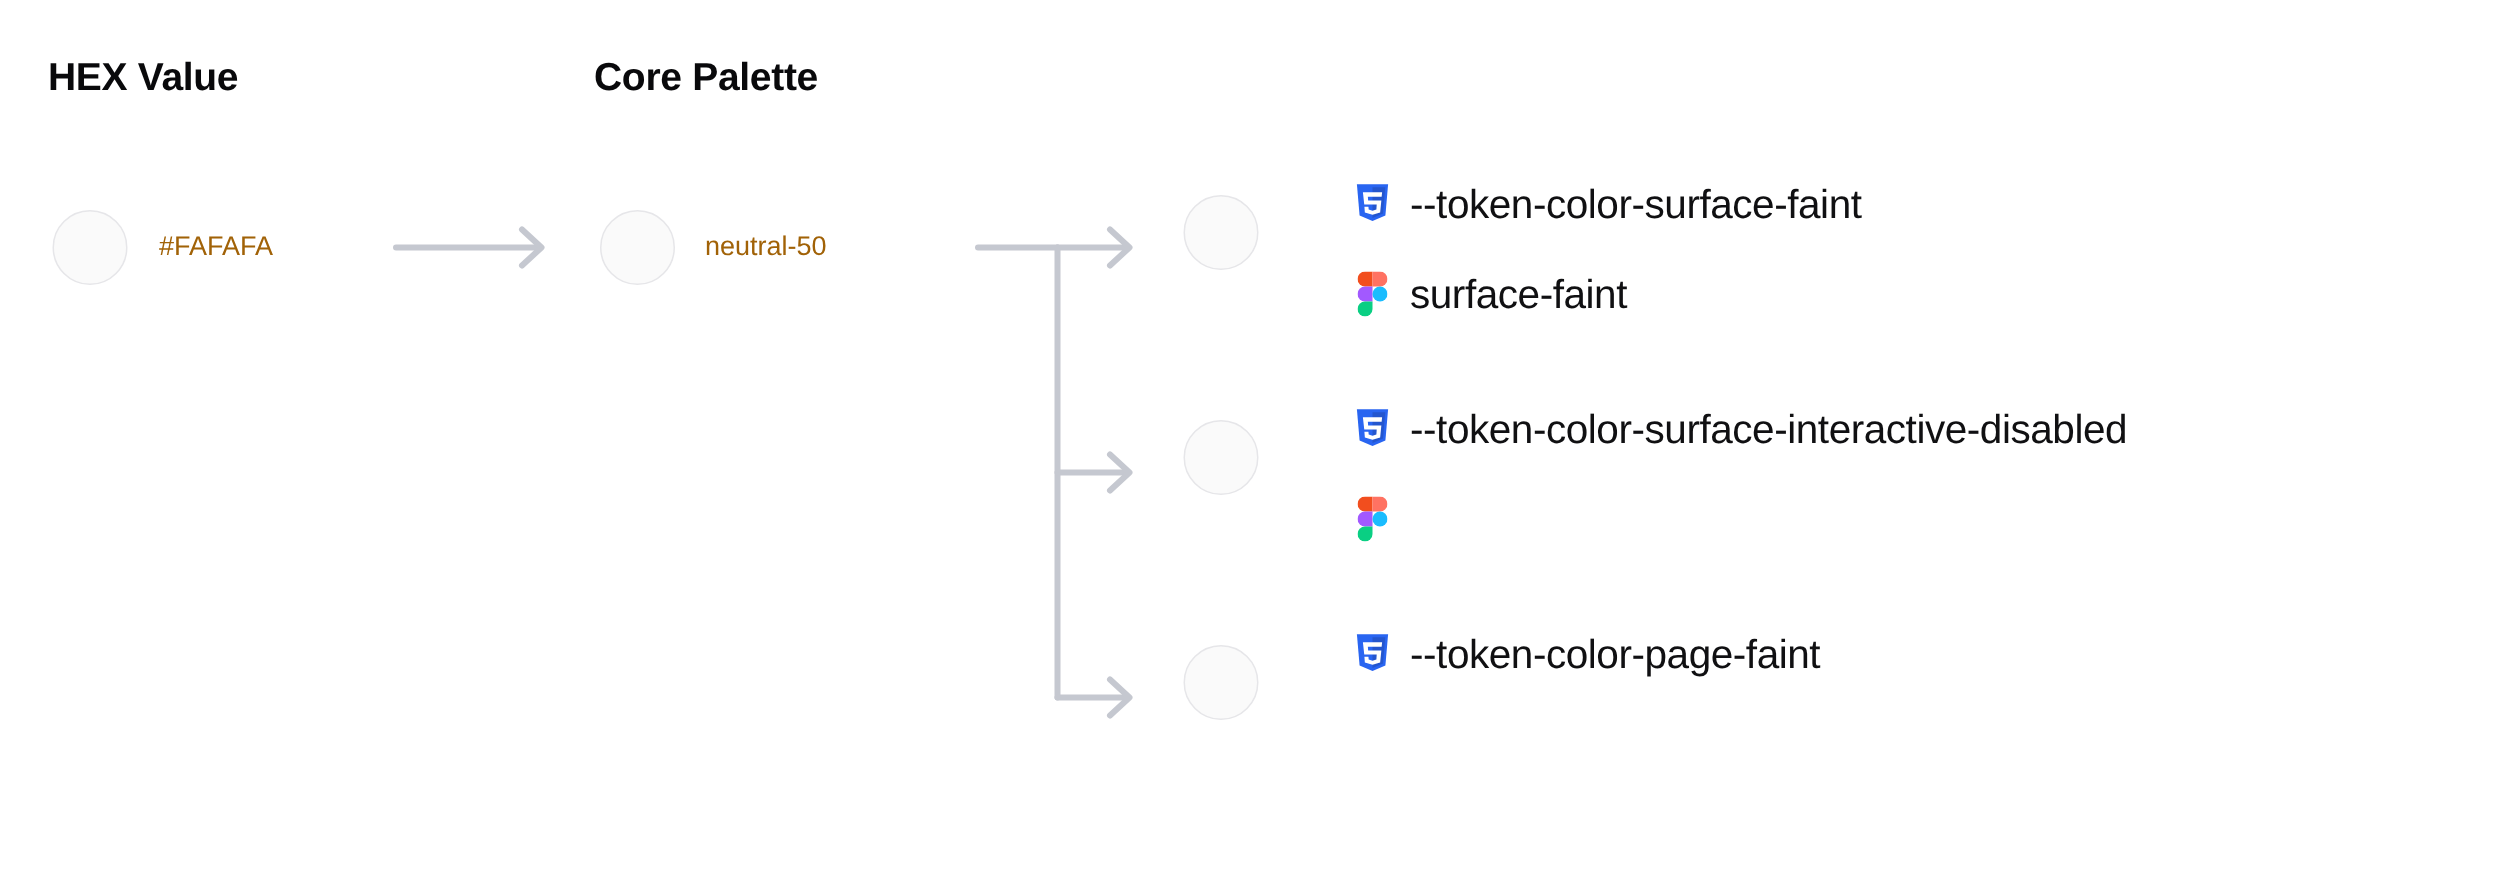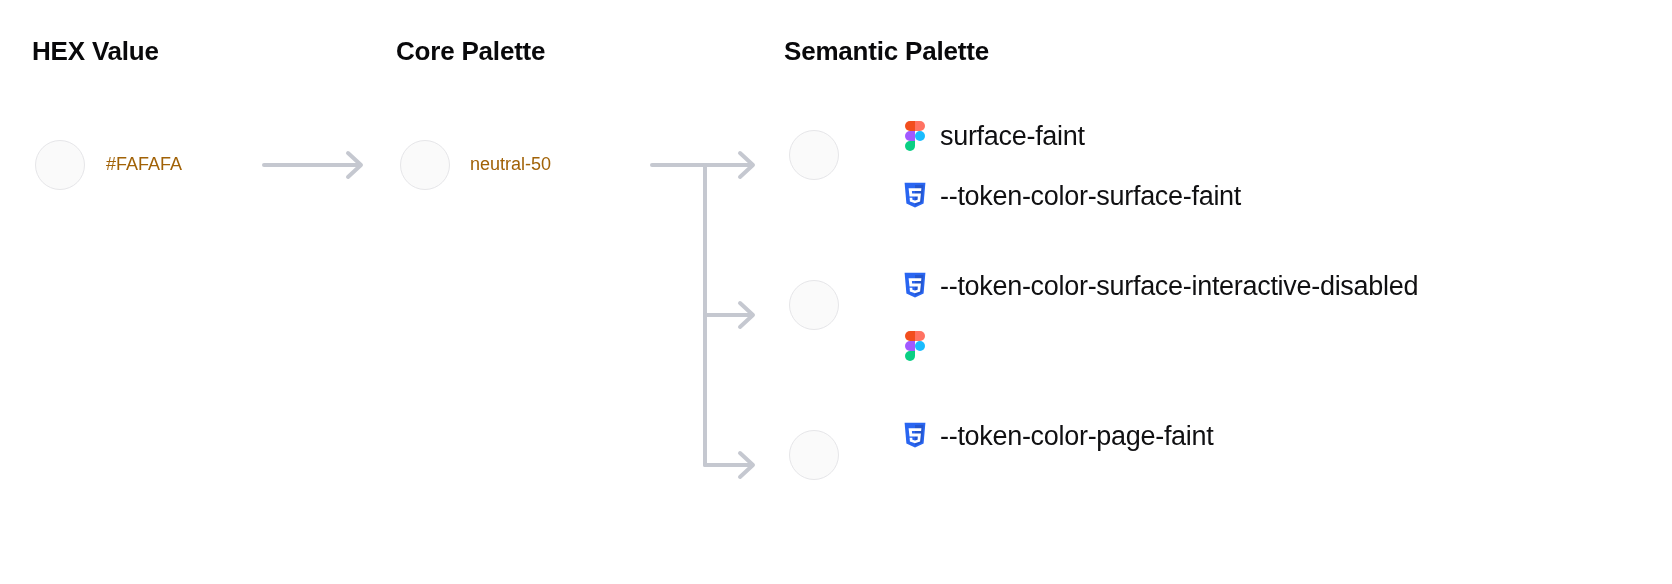--- a/index.html
+++ b/index.html
@@ -110,21 +110,20 @@
     line-height: 1;
   }
 </style>
 </head>
 <body>
 
 <div id="stage">
 
   <div id="hdr-hex" class="col-header">HEX Value</div>
   <div id="hdr-core" class="col-header">Core Palette</div>
-  <div id="hdr-semantic" class="col-header">Semantic Palette</div>
 
   <div class="swatch" style="left: 35px; top: 140px; background: rgb(250, 250, 250); border-color: rgb(230, 230, 233);"></div>
   <div class="value-label" style="left:106px; top:155px;">#FAFAFA</div>
 
   <div class="arrow-straight" style="left:262px; top:148px;">
     <svg width="112" height="34" viewBox="0 0 112 34" fill="none">
       <path d="M2 17 H98" stroke="#C5C8D0" stroke-width="4" stroke-linecap="round"></path>
       <path d="M86 5 L99 17 L86 29" stroke="#C5C8D0" stroke-width="4" stroke-linecap="round" stroke-linejoin="round" fill="none"></path>
     </svg>
   </div>
@@ -146,87 +145,87 @@
       <path d="M92 163 L105 175 L92 187" stroke="#C5C8D0" stroke-width="4" stroke-linecap="round" stroke-linejoin="round" fill="none"></path>
 
       <path d="M57 325 H104" stroke="#C5C8D0" stroke-width="4" stroke-linecap="round"></path>
       <path d="M92 313 L105 325 L92 337" stroke="#C5C8D0" stroke-width="4" stroke-linecap="round" stroke-linejoin="round" fill="none"></path>
     </svg>
   </div>
 
   <div class="sem-row" style="top:116px;">
     <div class="swatch sem-swatch" style="background: rgb(250, 250, 250); border-color: rgb(230, 230, 233);"></div>
     <div class="sem-lines">
+      <div class="sem-line">
+        <span class="icon-slot">
+          <svg width="24" height="28" viewBox="0 0 24 28" fill="none">
+            <path d="M1.6 0.8 H22.4 L20.6 21.6 L12 25.4 L3.4 21.6 Z" fill="#2965F1"></path>
+            <path d="M12 2.9 V23.4 L19 20.3 L20.5 2.9 Z" fill="#2456CE"></path>
+            <path d="M5.6 6.2 H18.4 L18.1 9.1 H8.9 L9.1 11.6 H17.9 L17.1 19.6 L12 21.2
+                     L6.9 19.6 L6.6 15.8 H9.3 L9.45 17.7 L12 18.5 L14.6 17.7 L14.8 14.4
+                     H6.5 Z" fill="#FFFFFF"></path>
+          </svg>
+        </span>
+        <span class="sem-text">--token-color-surface-faint</span>
+      </div>
       <div class="sem-line">
         <span class="icon-slot">
           <svg width="20" height="30" viewBox="0 0 20 30" fill="none">
             <path d="M5 0 H10 V10 H5 A5 5 0 0 1 5 0 Z" fill="#F24E1E"></path>
             <path d="M10 0 H15 A5 5 0 0 1 15 10 H10 Z" fill="#FF7262"></path>
             <path d="M5 10 H10 V20 H5 A5 5 0 0 1 5 10 Z" fill="#A259FF"></path>
             <circle cx="15" cy="15" r="5" fill="#1ABCFE"></circle>
             <path d="M5 20 H10 V25 A5 5 0 1 1 5 20 Z" fill="#0ACF83"></path>
           </svg>
         </span>
         <span class="sem-text">surface-faint</span>
       </div>
+    </div>
+  </div>
+
+  <div class="sem-row" style="top:266px;">
+    <div class="swatch sem-swatch" style="background: rgb(250, 250, 250); border-color: rgb(230, 230, 233);"></div>
+    <div class="sem-lines">
       <div class="sem-line">
         <span class="icon-slot">
           <svg width="24" height="28" viewBox="0 0 24 28" fill="none">
             <path d="M1.6 0.8 H22.4 L20.6 21.6 L12 25.4 L3.4 21.6 Z" fill="#2965F1"></path>
             <path d="M12 2.9 V23.4 L19 20.3 L20.5 2.9 Z" fill="#2456CE"></path>
             <path d="M5.6 6.2 H18.4 L18.1 9.1 H8.9 L9.1 11.6 H17.9 L17.1 19.6 L12 21.2
                      L6.9 19.6 L6.6 15.8 H9.3 L9.45 17.7 L12 18.5 L14.6 17.7 L14.8 14.4
                      H6.5 Z" fill="#FFFFFF"></path>
           </svg>
         </span>
-        <span class="sem-text">--token-color-surface-faint</span>
+        <span class="sem-text">--token-color-surface-interactive-disabled</span>
+      </div>
+      <div class="sem-line">
+        <span class="icon-slot">
+          <svg width="20" height="30" viewBox="0 0 20 30" fill="none">
+            <path d="M5 0 H10 V10 H5 A5 5 0 0 1 5 0 Z" fill="#F24E1E"></path>
+            <path d="M10 0 H15 A5 5 0 0 1 15 10 H10 Z" fill="#FF7262"></path>
+            <path d="M5 10 H10 V20 H5 A5 5 0 0 1 5 10 Z" fill="#A259FF"></path>
+            <circle cx="15" cy="15" r="5" fill="#1ABCFE"></circle>
+            <path d="M5 20 H10 V25 A5 5 0 1 1 5 20 Z" fill="#0ACF83"></path>
+          </svg>
+        </span>
       </div>
     </div>
   </div>
 
-  <div class="sem-row" style="top:266px;">
+  <div class="sem-row" style="top:416px;">
     <div class="swatch sem-swatch" style="background: rgb(250, 250, 250); border-color: rgb(230, 230, 233);"></div>
     <div class="sem-lines">
       <div class="sem-line">
         <span class="icon-slot">
           <svg width="24" height="28" viewBox="0 0 24 28" fill="none">
             <path d="M1.6 0.8 H22.4 L20.6 21.6 L12 25.4 L3.4 21.6 Z" fill="#2965F1"></path>
             <path d="M12 2.9 V23.4 L19 20.3 L20.5 2.9 Z" fill="#2456CE"></path>
             <path d="M5.6 6.2 H18.4 L18.1 9.1 H8.9 L9.1 11.6 H17.9 L17.1 19.6 L12 21.2
                      L6.9 19.6 L6.6 15.8 H9.3 L9.45 17.7 L12 18.5 L14.6 17.7 L14.8 14.4
                      H6.5 Z" fill="#FFFFFF"></path>
           </svg>
         </span>
-        <span class="sem-text">--token-color-surface-interactive-disabled</span>
-      </div>
-      <div class="sem-line">
-        <span class="icon-slot">
-          <svg width="20" height="30" viewBox="0 0 20 30" fill="none">
-            <path d="M5 0 H10 V10 H5 A5 5 0 0 1 5 0 Z" fill="#F24E1E"></path>
-            <path d="M10 0 H15 A5 5 0 0 1 15 10 H10 Z" fill="#FF7262"></path>
-            <path d="M5 10 H10 V20 H5 A5 5 0 0 1 5 10 Z" fill="#A259FF"></path>
-            <circle cx="15" cy="15" r="5" fill="#1ABCFE"></circle>
-            <path d="M5 20 H10 V25 A5 5 0 1 1 5 20 Z" fill="#0ACF83"></path>
-          </svg>
-        </span>
+        <span class="sem-text">--token-color-page-faint</span>
       </div>
     </div>
   </div>
 
-  <div class="sem-row" style="top:416px;">
-    <div class="swatch sem-swatch" style="background: rgb(250, 250, 250); border-color: rgb(230, 230, 233);"></div>
-    <div class="sem-lines">
-      <div class="sem-line">
-        <span class="icon-slot">
-          <svg width="24" height="28" viewBox="0 0 24 28" fill="none">
-            <path d="M1.6 0.8 H22.4 L20.6 21.6 L12 25.4 L3.4 21.6 Z" fill="#2965F1"></path>
-            <path d="M12 2.9 V23.4 L19 20.3 L20.5 2.9 Z" fill="#2456CE"></path>
-            <path d="M5.6 6.2 H18.4 L18.1 9.1 H8.9 L9.1 11.6 H17.9 L17.1 19.6 L12 21.2
-                     L6.9 19.6 L6.6 15.8 H9.3 L9.45 17.7 L12 18.5 L14.6 17.7 L14.8 14.4
-                     H6.5 Z" fill="#FFFFFF"></path>
-          </svg>
-        </span>
-        <span class="sem-text">--token-color-page-faint</span>
-      </div>
-    </div>
-  </div>
-
 </div>
 
 </body></html>

